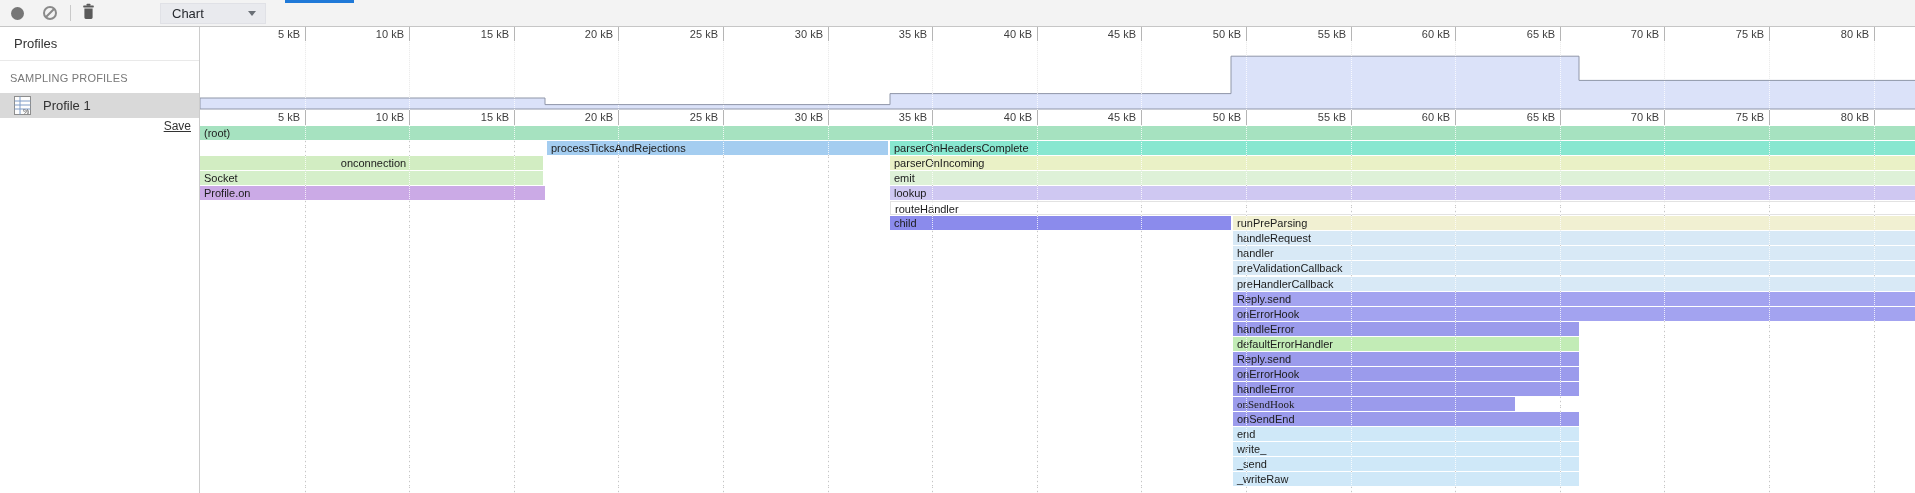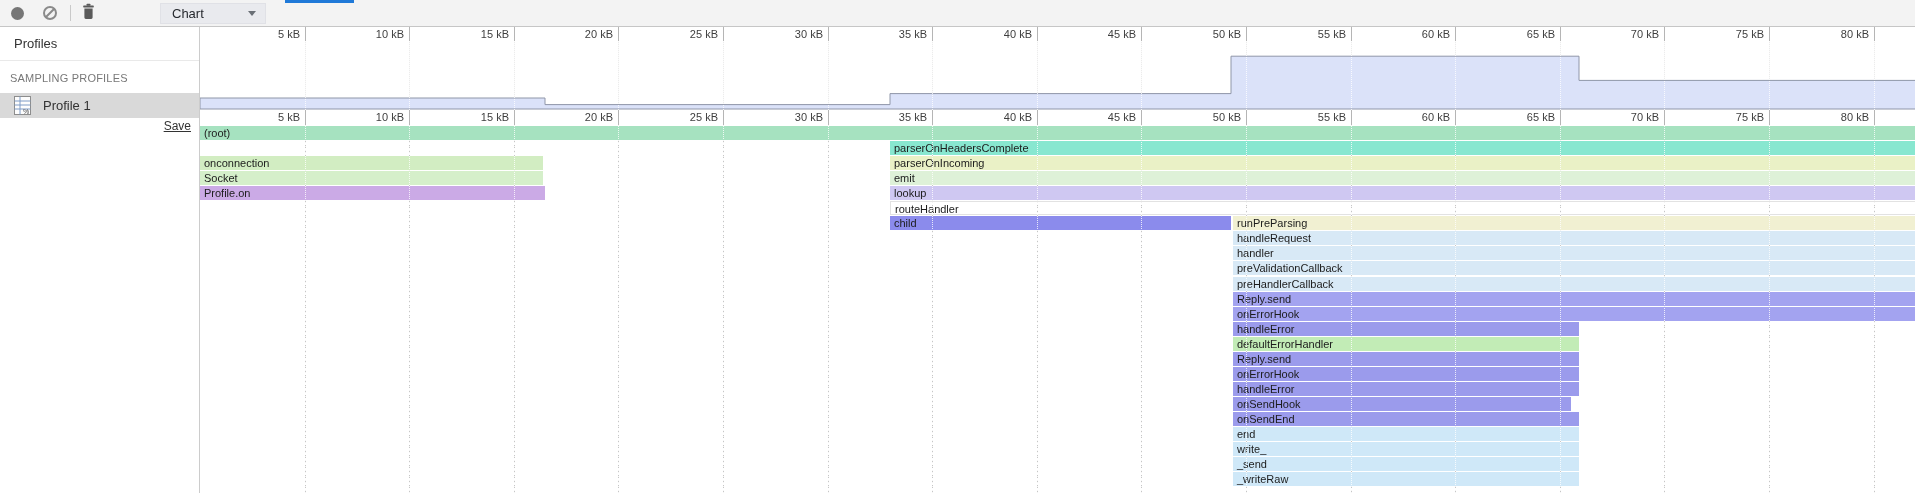--- a/index.html
+++ b/index.html
@@ -227,42 +227,43 @@
       <div class="tick-label" style="left: 1593px; top: 84px;">80 kB</div>
       <div class="grid grid-ruler" style="left: 1674px; top: 83px; height: 15px;"></div>
       <div class="grid grid-light" style="left: 1674px; top: 14px; height: 69px;"></div>
       <div class="grid grid-dash" style="left: 1674px; top: 98px; height: 368px;"></div>
       <div class="grid grid-white" style="left: 1674px; top: 14px; height: 69px;"></div>
       <div class="grid grid-white" style="left: 1674px; top: 98px; height: 368px;"></div>
       <svg width="1715" height="69" class="overview-svg">
         <path d="M 0 68 L 0 57.0 L 345 57.0 L 345 63.6 L 690 63.6 L 690 52.6 L 1031 52.6 L 1031 15.2 L 1379 15.2 L 1379 39.4 L 1718 39.4 L 1718 68 Z" fill="#dbe2f9" stroke="#8f96a8" stroke-width="1"></path>
       </svg>
       <div class="bar" title="(root)" style="left: 0px; top: 99px; width: 1718px; height: 14px; background: rgb(166, 226, 192);">(root)</div>
+      <div class="bar" title="processTicksAndRejections" style="left: 347px; top: 114px; width: 341px; height: 14px; background: rgb(164, 205, 240);">processTicksAndRejections</div>
       <div class="bar" title="parserOnHeadersComplete" style="left: 690px; top: 114px; width: 1028px; height: 14px; background: rgb(136, 231, 208);">parserOnHeadersComplete</div>
-      <div class="bar" title="onconnection" style="left: 0px; top: 129px; width: 343px; height: 14px; background: rgb(210, 237, 194);">onconnection</div>
+      <div class="bar" title="onconnection" style="left: 0px; top: 129px; width: 343px; height: 14px; background: rgb(210, 237, 194); text-align: center;">onconnection</div>
       <div class="bar" title="parserOnIncoming" style="left: 690px; top: 129px; width: 1028px; height: 14px; background: rgb(234, 241, 198);">parserOnIncoming</div>
       <div class="bar" title="Socket" style="left: 0px; top: 144px; width: 343px; height: 14px; background: rgb(213, 239, 202);">Socket</div>
       <div class="bar" title="emit" style="left: 690px; top: 144px; width: 1028px; height: 14px; background: rgb(222, 241, 216);">emit</div>
       <div class="bar" title="Readable.on" style="left: 0px; top: 159px; width: 345px; height: 14px; background: rgb(203, 170, 230);">Profile.on</div>
       <div class="bar" title="lookup" style="left: 690px; top: 159px; width: 1028px; height: 14px; background: rgb(207, 200, 242);">lookup</div>
       <div class="bar outline" title="routeHandler" style="left: 690px; top: 174px; width: 1028px; height: 14px; background: transparent;">routeHandler</div>
       <div class="bar dots" title="child" style="left: 690px; top: 189px; width: 341px; height: 14px; background: rgb(139, 139, 236);">child</div>
       <div class="bar" title="runPreParsing" style="left: 1033px; top: 189px; width: 685px; height: 14px; background: rgb(241, 240, 210);">runPreParsing</div>
       <div class="bar" title="handleRequest" style="left: 1033px; top: 204px; width: 685px; height: 14px; background: rgb(216, 233, 246);">handleRequest</div>
       <div class="bar" title="handler" style="left: 1033px; top: 219px; width: 685px; height: 14px; background: rgb(216, 233, 246);">handler</div>
       <div class="bar" title="preValidationCallback" style="left: 1033px; top: 234px; width: 685px; height: 14px; background: rgb(216, 233, 246);">preValidationCallback</div>
       <div class="bar" title="preHandlerCallback" style="left: 1033px; top: 250px; width: 685px; height: 14px; background: rgb(216, 233, 246);">preHandlerCallback</div>
       <div class="bar" title="Reply.send" style="left: 1033px; top: 265px; width: 685px; height: 14px; background: rgb(163, 163, 240);">Reply.send</div>
       <div class="bar" title="onErrorHook" style="left: 1033px; top: 280px; width: 685px; height: 14px; background: rgb(163, 163, 240);">onErrorHook</div>
       <div class="bar" title="handleError" style="left: 1033px; top: 295px; width: 346px; height: 14px; background: rgb(155, 155, 236);">handleError</div>
       <div class="bar" title="defaultErrorHandler" style="left: 1033px; top: 310px; width: 346px; height: 14px; background: rgb(194, 236, 182);">defaultErrorHandler</div>
       <div class="bar" title="Reply.send" style="left: 1033px; top: 325px; width: 346px; height: 14px; background: rgb(155, 155, 236);">Reply.send</div>
       <div class="bar" title="onErrorHook" style="left: 1033px; top: 340px; width: 346px; height: 14px; background: rgb(155, 155, 236);">onErrorHook</div>
       <div class="bar" title="handleError" style="left: 1033px; top: 355px; width: 346px; height: 14px; background: rgb(155, 155, 236);">handleError</div>
-      <div class="bar" title="onSendHook" style="left: 1033px; top: 370px; width: 338px; height: 14px; background: rgb(155, 155, 236);">onSendHook</div>
+      <div class="bar" title="onSendHook" style="left: 1033px; top: 370px; width: 282px; height: 14px; background: rgb(155, 155, 236); font-family: Liberation Serif, serif;">onSendHook</div>
       <div class="bar" title="onSendEnd" style="left: 1033px; top: 385px; width: 346px; height: 14px; background: rgb(155, 155, 236);">onSendEnd</div>
       <div class="bar" title="end" style="left: 1033px; top: 400px; width: 346px; height: 14px; background: rgb(207, 232, 248);">end</div>
       <div class="bar" title="write_" style="left: 1033px; top: 415px; width: 346px; height: 14px; background: rgb(207, 232, 248);">write_</div>
       <div class="bar" title="_writeRaw" style="left: 1033px; top: 445px; width: 346px; height: 14px; background: rgb(207, 232, 248);">_writeRaw</div>
       <div class="bar" title="_send" style="left: 1033px; top: 430px; width: 346px; height: 14px; background: rgb(207, 232, 248);">_send</div>
     </div>
 
 </div>
 
 </body></html>

